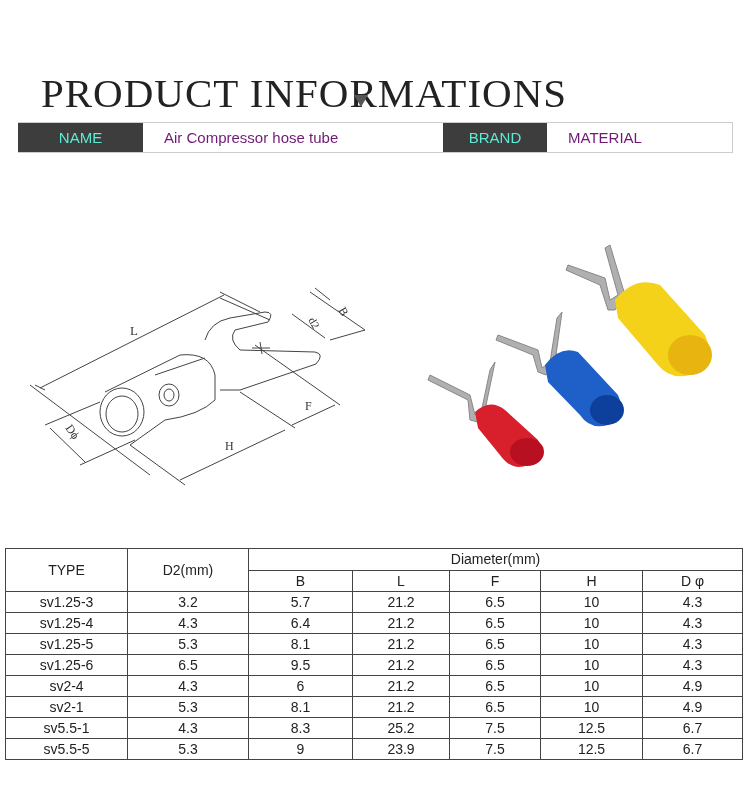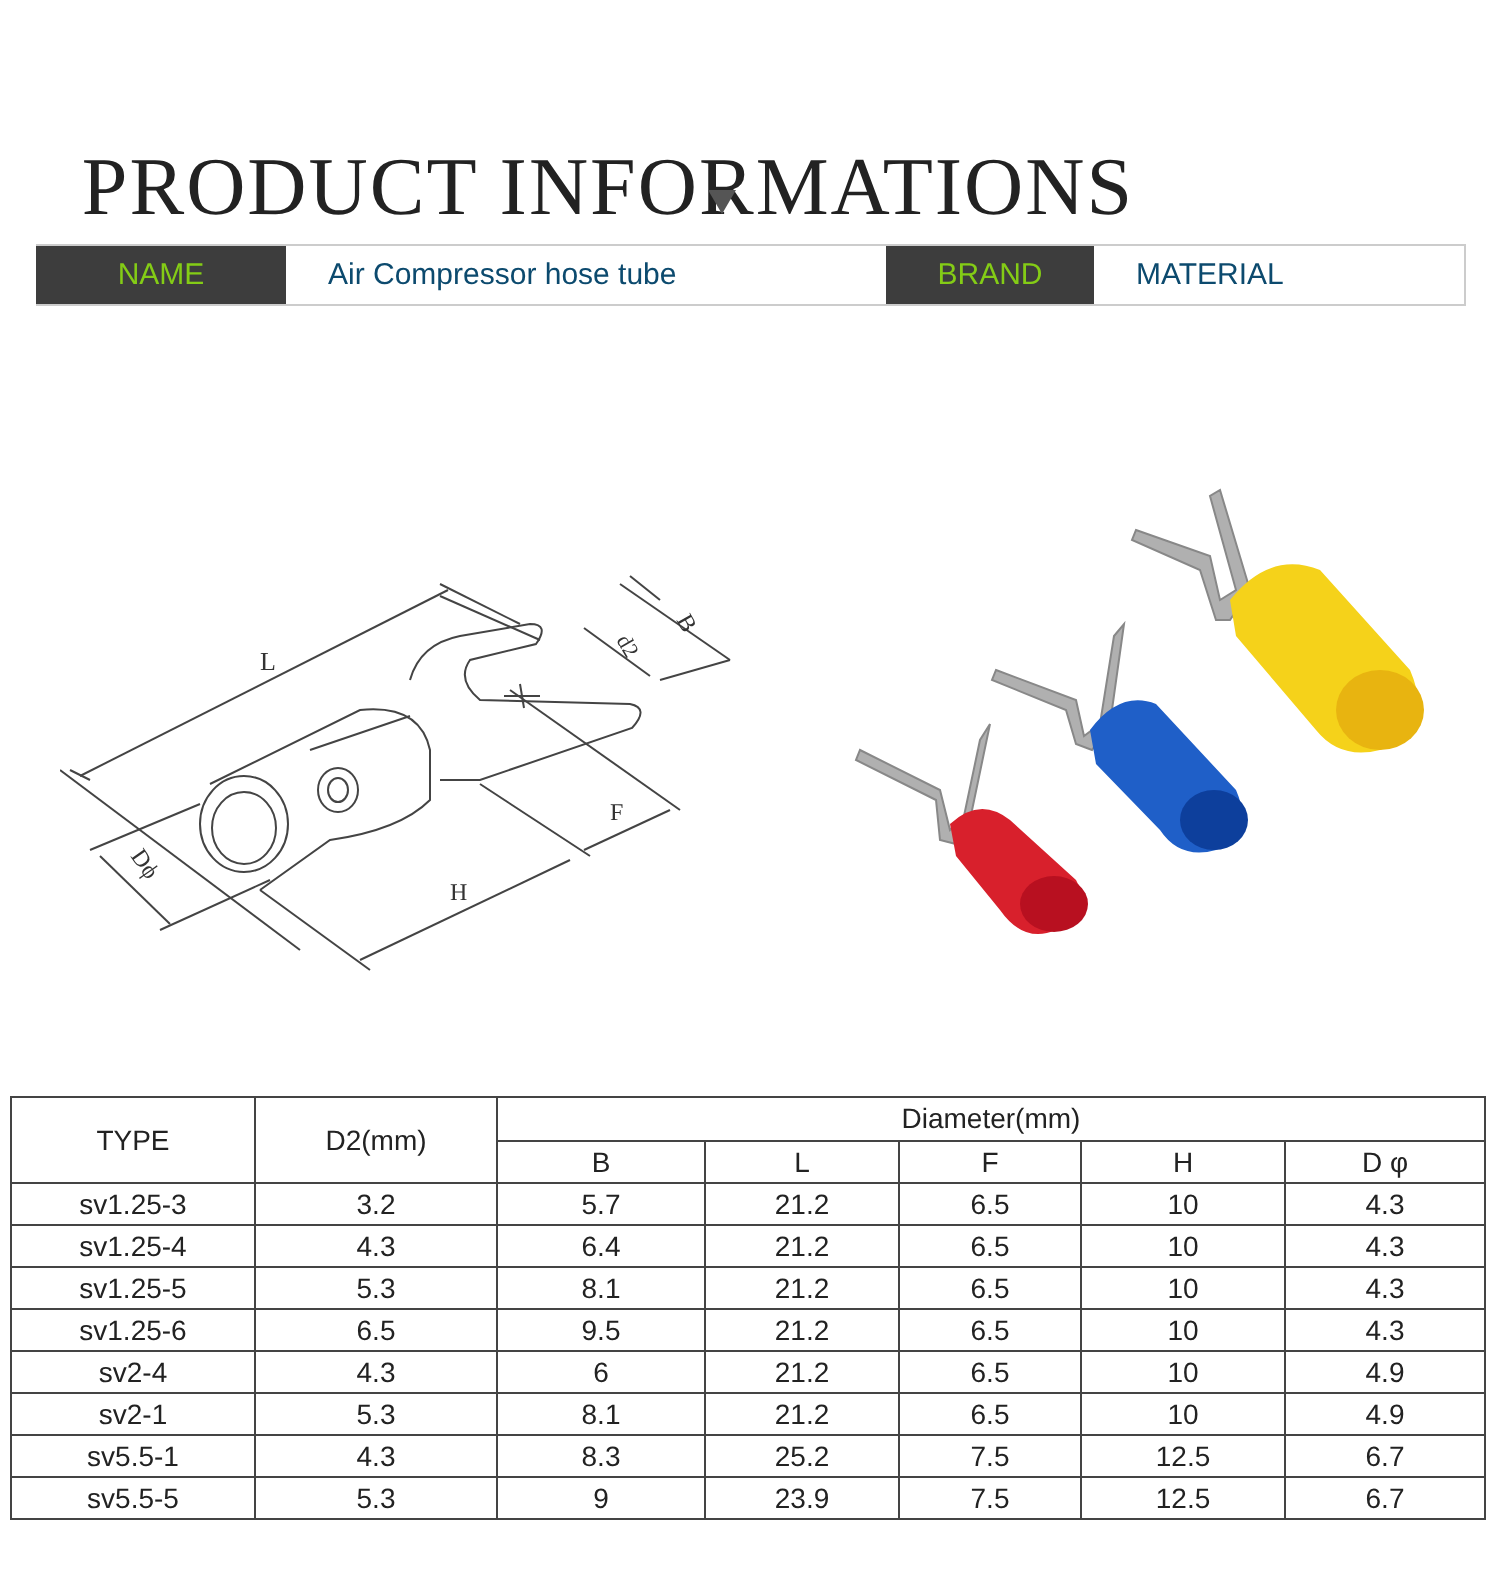--- a/index.html
+++ b/index.html
@@ -1,22 +1,22 @@
 <!DOCTYPE html>
 <html><head>
 <meta charset="utf-8">
 <style>
   html,body{margin:0;padding:0;background:#fff;}
   body{width:750px;height:798px;position:relative;overflow:hidden;font-family:"Liberation Sans",sans-serif;color:#333;}
   .title{position:absolute;left:0;top:42px;width:608px;text-align:center;font-family:"Liberation Serif",serif;font-size:41px;letter-spacing:1px;color:#222;font-weight:normal;}
   .arrow{position:absolute;left:354px;top:95px;width:0;height:0;border-left:7px solid transparent;border-right:7px solid transparent;border-top:12px solid #555;}
   .info{position:absolute;left:18px;top:122px;width:715px;border-collapse:collapse;}
   .info td{height:29px;border-top:1px solid #ccc;border-bottom:1px solid #ccc;font-size:15px;padding:0;}
-  .info td.lbl{background:#3d3d3d;color:#84cc16;text-align:center;}
-  .info td.val{padding-left:21px;color:#0c4a6e;}
+  .info td.lbl{background:#3d3d3d;color:#5eead4;text-align:center;}
+  .info td.val{padding-left:21px;color:#701a75;}
   .info td.last{border-right:1px solid #ccc;}
   .diagram{position:absolute;left:30px;top:280px;width:340px;height:210px;}
   .photo{position:absolute;left:420px;top:240px;width:310px;height:240px;}
   .spec{position:absolute;left:5px;top:548px;width:738px;border-collapse:collapse;}
   .spec td,.spec th{border:1px solid #444;font-weight:normal;font-size:14px;color:#222;text-align:center;padding:0;height:20px;}
   .spec th.tall{height:42px;}
   .spec .grp{height:20px;text-align:center;}
 </style>
 </head>
 <body>

